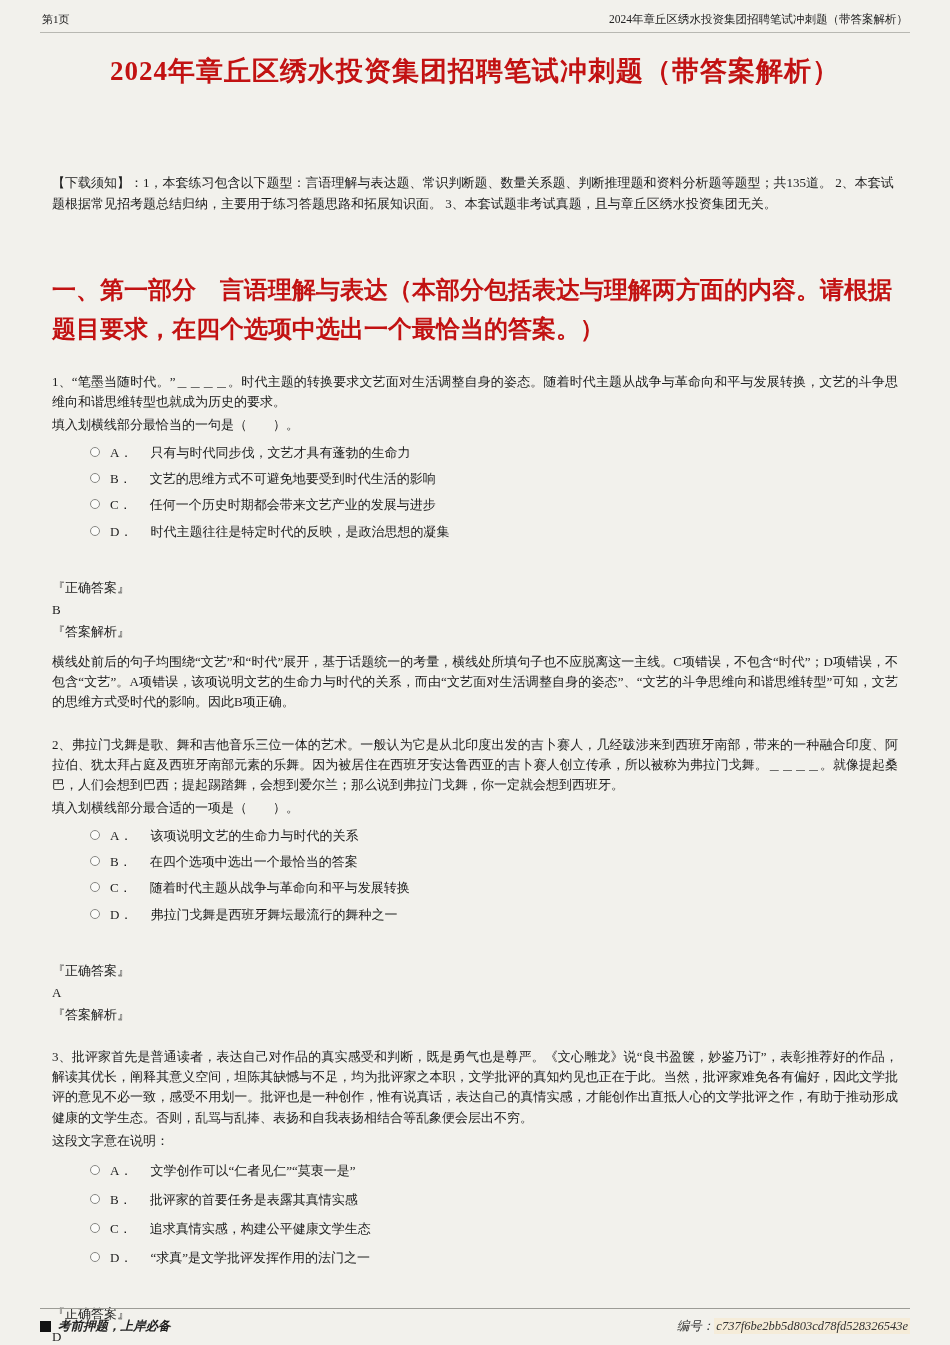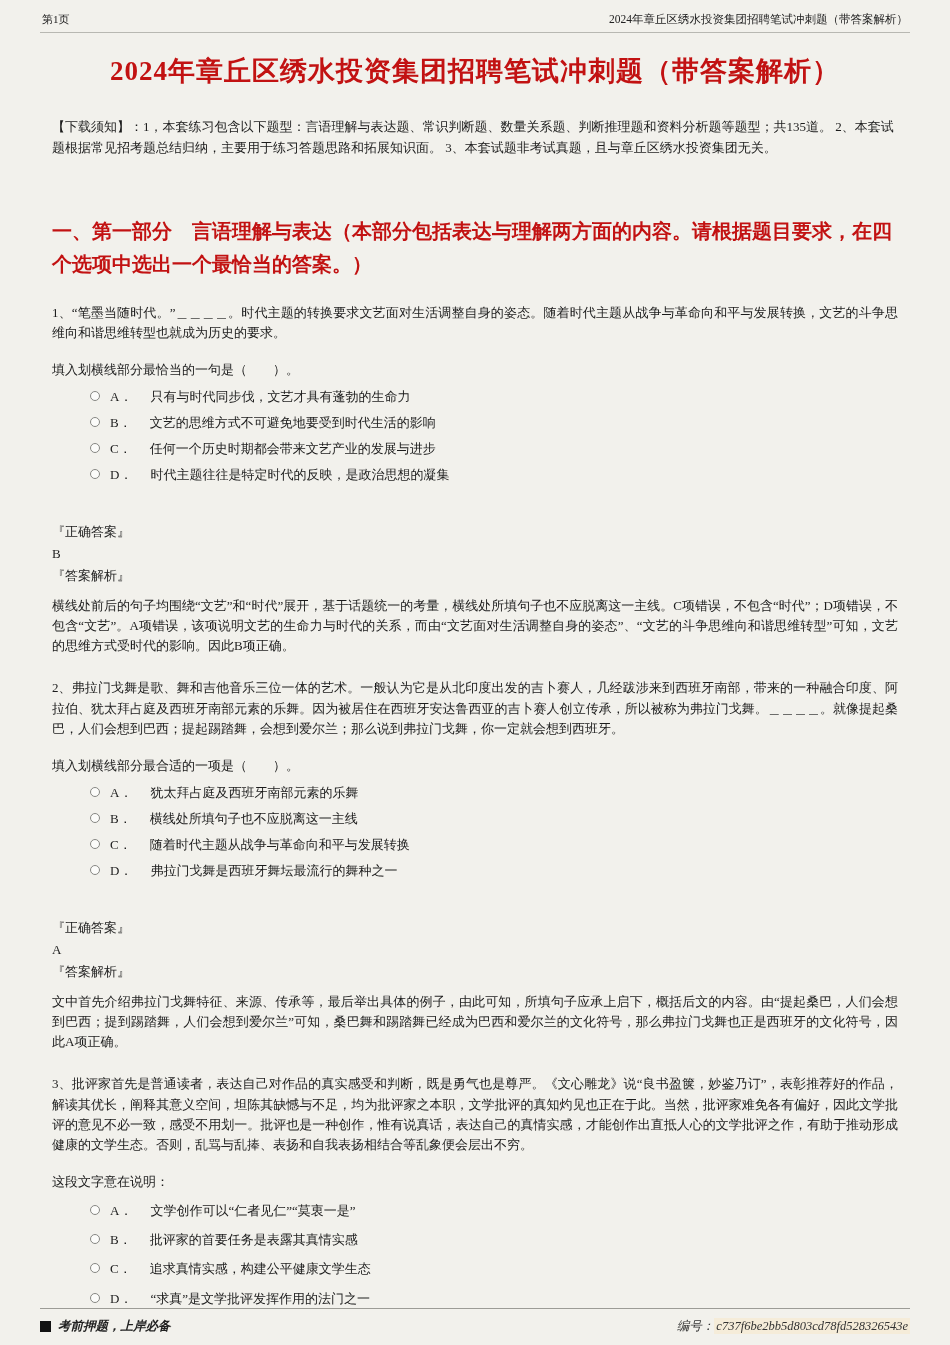--- a/index.html
+++ b/index.html
@@ -23,32 +23,32 @@
   }
   .header .hright { font-size:11.5px; }
   .doc-title {
     text-align:center;
     color:#c21212;
     font-size:27px; font-weight:bold;
     margin:20px 40px 0;
     letter-spacing:1px;
   }
   .notice {
-    margin:28px 52px 0;
+    margin:84px 52px 0;
     font-size:13px; line-height:1.6;
   }
   .section-heading {
     margin:56px 52px 0;
     color:#c21212;
-    font-size:20px; font-weight:bold;
+    font-size:24px; font-weight:bold;
     line-height:1.65;
   }
   .q { margin:22px 52px 0; font-size:13px; line-height:1.55; }
   .q .stem { text-align:justify;font-family:Liberation Serif, serif; }
-  .q .prompt { margin-top:17px; }
+  .q .prompt { margin-top:4px;font-family:Liberation Mono, monospace; }
   .options { margin:7px 0 0 38px; }
   .option { display:flex; align-items:flex-start; margin:6px 0; cursor:pointer; }
   .q3 .option { margin:9px 0; }
   .radio {
     flex:none;
     width:10px; height:10px;
     border:1px solid #878783;
     border-radius:50%;
     background:#fcfcfa;
     margin:4px 10px 0 0;
@@ -122,42 +122,41 @@
     <p class="analysis">横线处前后的句子均围绕“文艺”和“时代”展开，基于话题统一的考量，横线处所填句子也不应脱离这一主线。C项错误，不包含“时代”；D项错误，不包含“文艺”。A项错误，该项说明文艺的生命力与时代的关系，而由“文艺面对生活调整自身的姿态”、“文艺的斗争思维向和谐思维转型”可知，文艺的思维方式受时代的影响。因此B项正确。</p>
   </section>
 
   <section class="q">
     <p class="stem">2、弗拉门戈舞是歌、舞和吉他音乐三位一体的艺术。一般认为它是从北印度出发的吉卜赛人，几经跋涉来到西班牙南部，带来的一种融合印度、阿拉伯、犹太拜占庭及西班牙南部元素的乐舞。因为被居住在西班牙安达鲁西亚的吉卜赛人创立传承，所以被称为弗拉门戈舞。＿＿＿＿。就像提起桑巴，人们会想到巴西；提起踢踏舞，会想到爱尔兰；那么说到弗拉门戈舞，你一定就会想到西班牙。</p>
     <p class="prompt">填入划横线部分最合适的一项是（　　）。</p>
     <div class="options">
       <div class="option">
         <span class="radio"></span>
         <span class="opt-letter">A．</span>
-        <span class="opt-text">犹太拜占庭及西班牙南部元素的乐舞</span>
+        <span class="opt-text">该项说明文艺的生命力与时代的关系</span>
       </div>
       <div class="option">
         <span class="radio"></span>
         <span class="opt-letter">B．</span>
-        <span class="opt-text">横线处所填句子也不应脱离这一主线</span>
+        <span class="opt-text">在四个选项中选出一个最恰当的答案</span>
       </div>
       <div class="option">
         <span class="radio"></span>
         <span class="opt-letter">C．</span>
         <span class="opt-text">随着时代主题从战争与革命向和平与发展转换</span>
       </div>
       <div class="option">
         <span class="radio"></span>
         <span class="opt-letter">D．</span>
         <span class="opt-text">弗拉门戈舞是西班牙舞坛最流行的舞种之一</span>
       </div>
     </div>
     <p class="ans-label">『正确答案』</p>
     <p class="ans-letter">A</p>
     <p class="ana-label">『答案解析』</p>
-    <p class="analysis">文中首先介绍弗拉门戈舞特征、来源、传承等，最后举出具体的例子，由此可知，所填句子应承上启下，概括后文的内容。由“提起桑巴，人们会想到巴西；提到踢踏舞，人们会想到爱尔兰”可知，桑巴舞和踢踏舞已经成为巴西和爱尔兰的文化符号，那么弗拉门戈舞也正是西班牙的文化符号，因此A项正确。</p>
   </section>
 
   <section class="q q3">
     <p class="stem">3、批评家首先是普通读者，表达自己对作品的真实感受和判断，既是勇气也是尊严。《文心雕龙》说“良书盈箧，妙鉴乃订”，表彰推荐好的作品，解读其优长，阐释其意义空间，坦陈其缺憾与不足，均为批评家之本职，文学批评的真知灼见也正在于此。当然，批评家难免各有偏好，因此文学批评的意见不必一致，感受不用划一。批评也是一种创作，惟有说真话，表达自己的真情实感，才能创作出直抵人心的文学批评之作，有助于推动形成健康的文学生态。否则，乱骂与乱捧、表扬和自我表扬相结合等乱象便会层出不穷。</p>
     <p class="prompt">这段文字意在说明：</p>
     <div class="options">
       <div class="option">
         <span class="radio"></span>
         <span class="opt-letter">A．</span>
         <span class="opt-text">文学创作可以“仁者见仁”“莫衷一是”</span>

